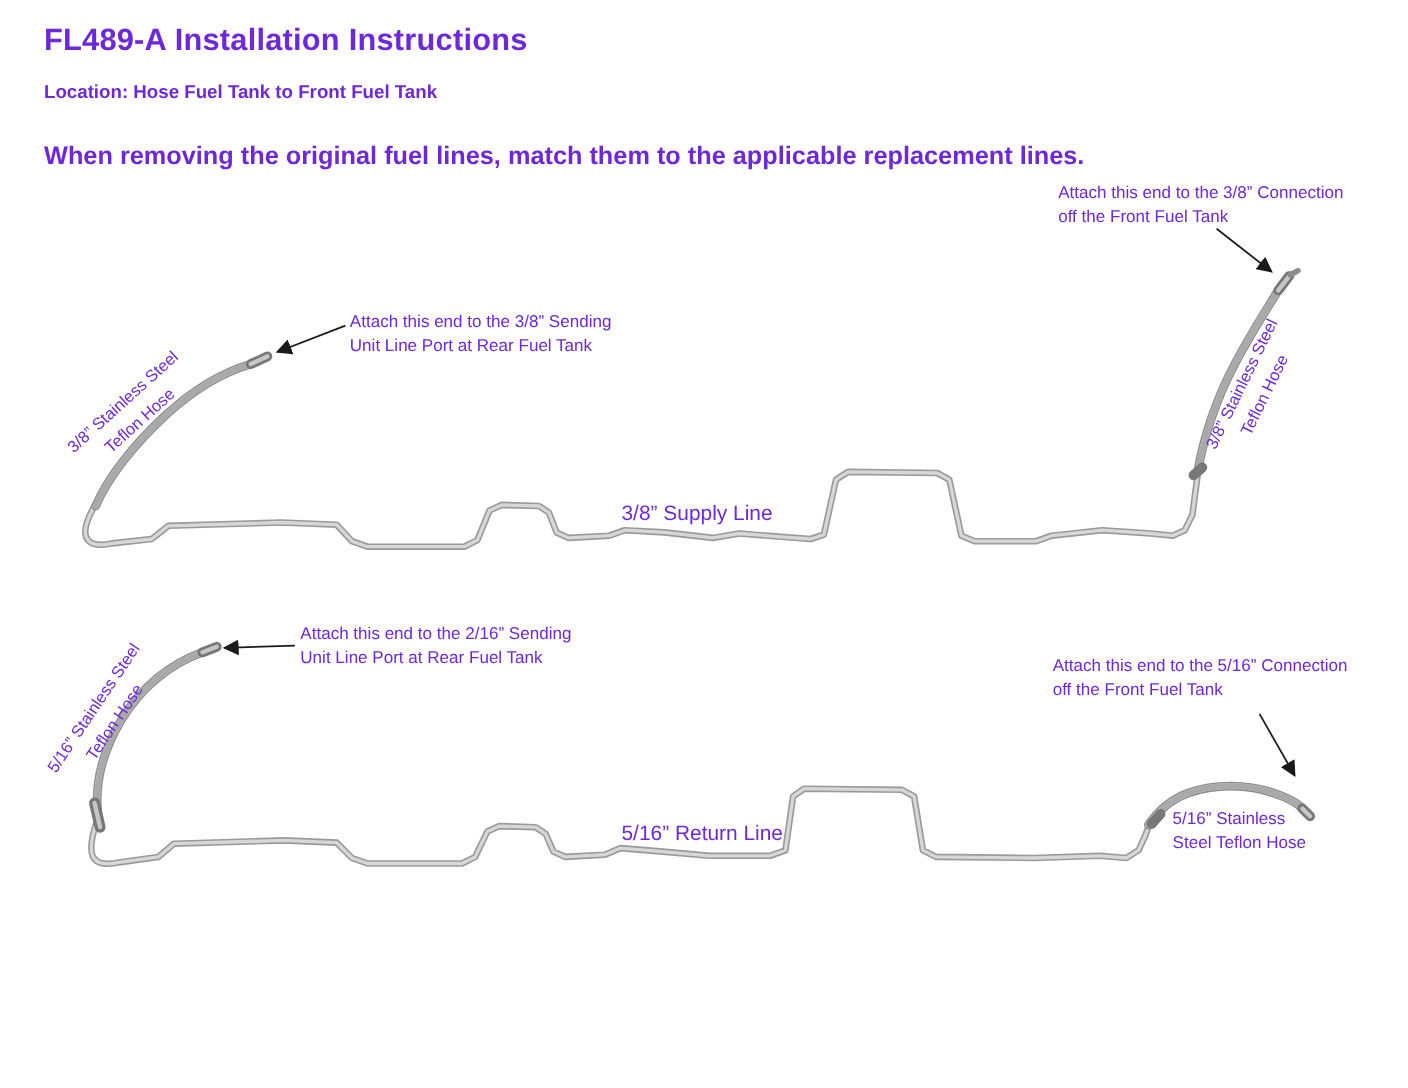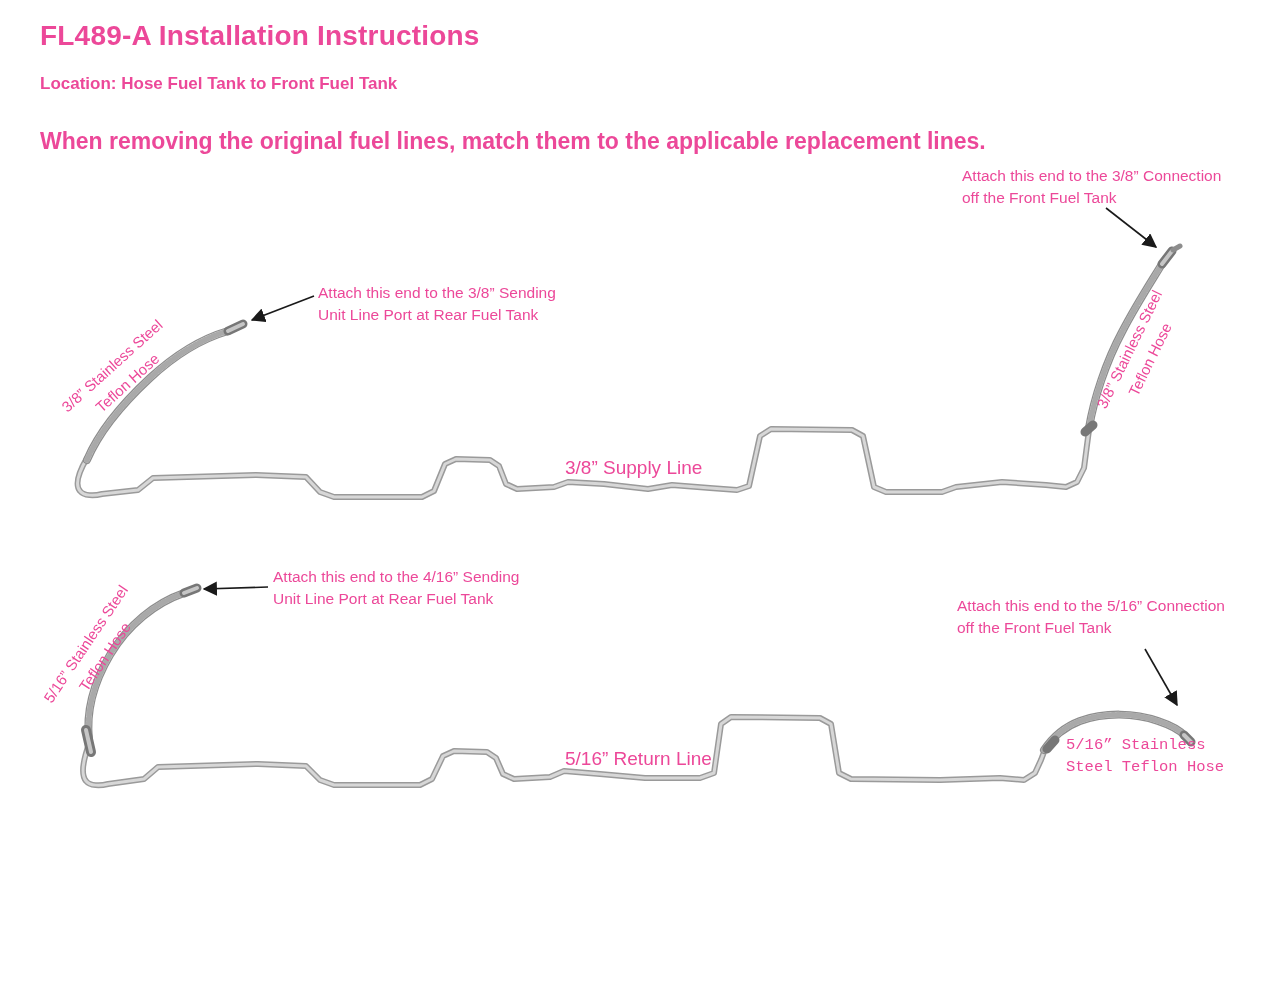--- a/index.html
+++ b/index.html
@@ -1,21 +1,21 @@
 <!DOCTYPE html>
 <html><head>
 <meta charset="utf-8">
 <style>
   html,body{margin:0;padding:0;background:#ffffff;}
   .page{
     position:relative;
     width:1280px;height:989px;
     background:#ffffff;
     font-family:"Liberation Sans", sans-serif;
-    color:#ec4899;
+    color:#6d28d9;
     overflow:hidden;
   }
   .abs{position:absolute;}
   .title{
     left:40px;top:20px;
     font-size:28px;
     font-weight:600;
     letter-spacing:0.2px;
   }
   .location{
@@ -40,21 +40,21 @@
     white-space:nowrap;
   }
   .rot-label span{display:block;}
   .line-label{
     font-size:19px;
   }
   .hose-label-flat{
     font-size:15.5px;
     line-height:1.45;
   }
-  .hose-label-flat span{display:block;font-family:Liberation Mono, monospace;}
+  .hose-label-flat span{display:block;}
   .notes{
     left:64px;top:884px;
     font-size:16.5px;
     font-weight:bold;
     line-height:1.45;
   }
   .notes span{display:block;}
   svg.diagram{left:0;top:0;pointer-events:none;}
 </style>
 </head>
@@ -144,21 +144,21 @@
   </div>
 
   <div class="abs rot-label" style="left:1055px;top:332px;width:170px;transform:rotate(-64deg);">
     <span>3/8” Stainless Steel</span>
     <span>Teflon Hose</span>
   </div>
 
   <div class="abs line-label" style="left:565px;top:457px;">3/8” Supply Line</div>
 
   <div class="abs callout" style="left:273px;top:566px;">
-    <span>Attach this end to the 4/16” Sending</span>
+    <span>Attach this end to the 2/16” Sending</span>
     <span>Unit Line Port at Rear Fuel Tank</span>
   </div>
 
   <div class="abs callout" style="left:957px;top:595px;">
     <span>Attach this end to the 5/16” Connection</span>
     <span>off the Front Fuel Tank</span>
   </div>
 
   <div class="abs rot-label" style="left:8px;top:628px;width:175px;transform:rotate(-56deg);">
     <span>5/16” Stainless Steel</span>

